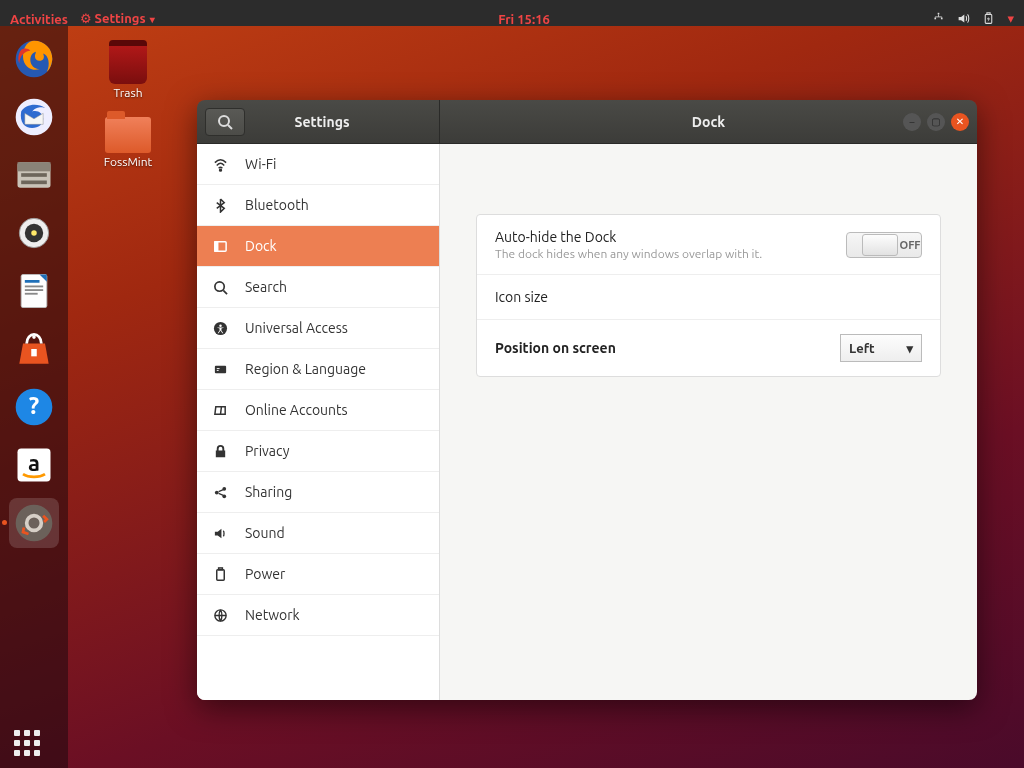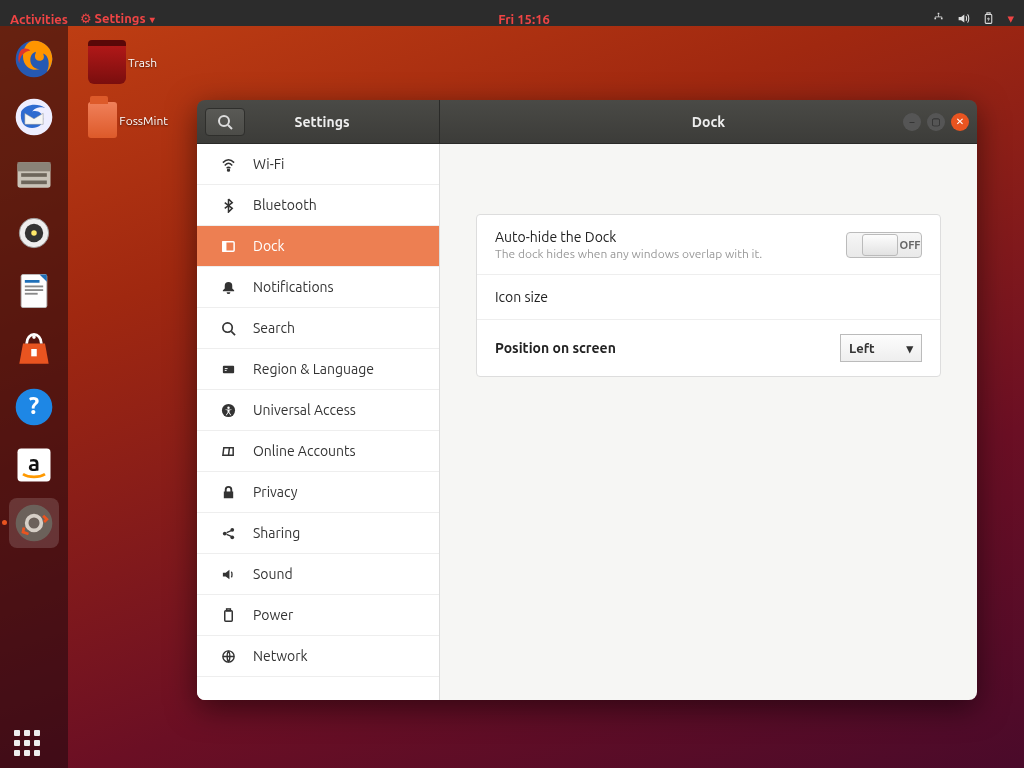--- a/index.html
+++ b/index.html
@@ -40,21 +40,21 @@
 }
 .dock-item.active { background: rgba(255,255,255,0.15); }
 .apps-grid {
   position: absolute; bottom: 12px; left: 14px;
   display: grid; grid-template-columns: repeat(3, 6px); grid-auto-rows: 6px; gap: 4px;
 }
 .apps-grid span { width: 6px; height: 6px; background: #eee; border-radius: 1px;}
 
 
 .desktop-icons { position: absolute; top: 40px; left: 88px; }
-.desktop-icon { width: 80px; text-align: center; margin-bottom: 18px; display: flex; flex-direction: row; align-items: center; gap: 2px;}
+.desktop-icon { width: 80px; text-align: center; margin-bottom: 18px; display: flex; flex-direction: column; align-items: center; gap: 2px;}
 .desktop-icon .label { color: #fff; font-size: 12px; text-shadow: 0 1px 2px rgba(0,0,0,.6);}
 
 .trash-glyph {
   width: 38px; height: 44px; border-radius: 4px 4px 6px 6px;
   background: linear-gradient(#b01818,#7a0e0e);
   border-top: 6px solid #5a0808;
 }
 .folder-glyph{
   width: 46px; height: 36px; border-radius: 3px;
   background: linear-gradient(#f0805a,#dd5a2a);
@@ -92,21 +92,21 @@
 
 .window-body { flex: 1; display: flex; background: #f6f6f4;}
 .sidebar {
   width: 243px; background: #fff; border-right: 1px solid #ddd;
   overflow-y: auto; font-size: 14px; color: #333;
 }
 .sidebar::-webkit-scrollbar { width: 12px; }
 .sidebar::-webkit-scrollbar-thumb { background: #bbb; border-radius: 6px; }
 .sidebar-item {
   display: flex; align-items: center; gap: 14px;
-  padding: 12px 24px; border-bottom: 1px solid #eee;
+  padding: 12px 16px; border-bottom: 1px solid #eee;
   cursor: pointer;
 }
 .sidebar-item .icon { width: 18px; text-align: center; color: #333; font-size: 15px;}
 .sidebar-item.selected { background: #ed7f52; color: #fff; }
 .sidebar-item.selected .icon { color: #fff; }
 
 .content { flex: 1; padding: 34px 36px; }
 .panel {
   background: #fff; border: 1px solid #ddd; border-radius: 4px; margin-top: 36px;
 }
@@ -326,53 +326,45 @@
           <span class="icon">
             <svg viewBox="0 0 16 16" stroke="currentColor" fill="none" stroke-width="1.6">
               <rect x="2" y="3" width="12" height="10" rx="1"></rect>
               <rect x="2" y="3" width="3" height="10" fill="currentColor"></rect>
             </svg>
           </span>
           <span>Dock</span>
         </div>
         <div class="sidebar-item">
           <span class="icon">
-            <svg viewBox="0 0 16 16" fill="currentColor">
-              <path d="M8 2a4 4 0 00-4 4v3l-2 2v1h12v-1l-2-2V6a4 4 0 00-4-4zM6 13a2 2 0 004 0z"></path>
-            </svg>
-          </span>
-          <span>Notifications</span>
-        </div>
-        <div class="sidebar-item">
-          <span class="icon">
             <svg viewBox="0 0 16 16" stroke="currentColor" fill="none" stroke-width="1.8">
               <circle cx="7" cy="7" r="5"></circle>
               <path d="M11 11l4 4"></path>
             </svg>
           </span>
           <span>Search</span>
-        </div>
-        <div class="sidebar-item">
-          <span class="icon">
-            <svg viewBox="0 0 16 16" fill="currentColor">
-              <rect x="2" y="4" width="12" height="8" rx="1"></rect>
-              <path d="M4 7h3M4 9h2" stroke="#fff" stroke-width="1"></path>
-            </svg>
-          </span>
-          <span>Region &amp; Language</span>
         </div>
         <div class="sidebar-item">
           <span class="icon">
             <svg viewBox="0 0 16 16" fill="currentColor">
               <circle cx="8" cy="8" r="7"></circle>
               <circle cx="8" cy="5" r="1.3" fill="#fff"></circle>
               <path d="M4 7h8l-3 1v2l2 3h-1l-2-3-2 3H5l2-3V8z" fill="#fff"></path>
             </svg>
           </span>
           <span>Universal Access</span>
+        </div>
+        <div class="sidebar-item">
+          <span class="icon">
+            <svg viewBox="0 0 16 16" fill="currentColor">
+              <rect x="2" y="4" width="12" height="8" rx="1"></rect>
+              <path d="M4 7h3M4 9h2" stroke="#fff" stroke-width="1"></path>
+            </svg>
+          </span>
+          <span>Region &amp; Language</span>
         </div>
         <div class="sidebar-item">
           <span class="icon">
             <svg viewBox="0 0 16 16" stroke="currentColor" fill="none" stroke-width="1.6">
               <path d="M3 4h6l-1 8H2zM9 4h4v8H8"></path>
             </svg>
           </span>
           <span>Online Accounts</span>
         </div>
         <div class="sidebar-item">

